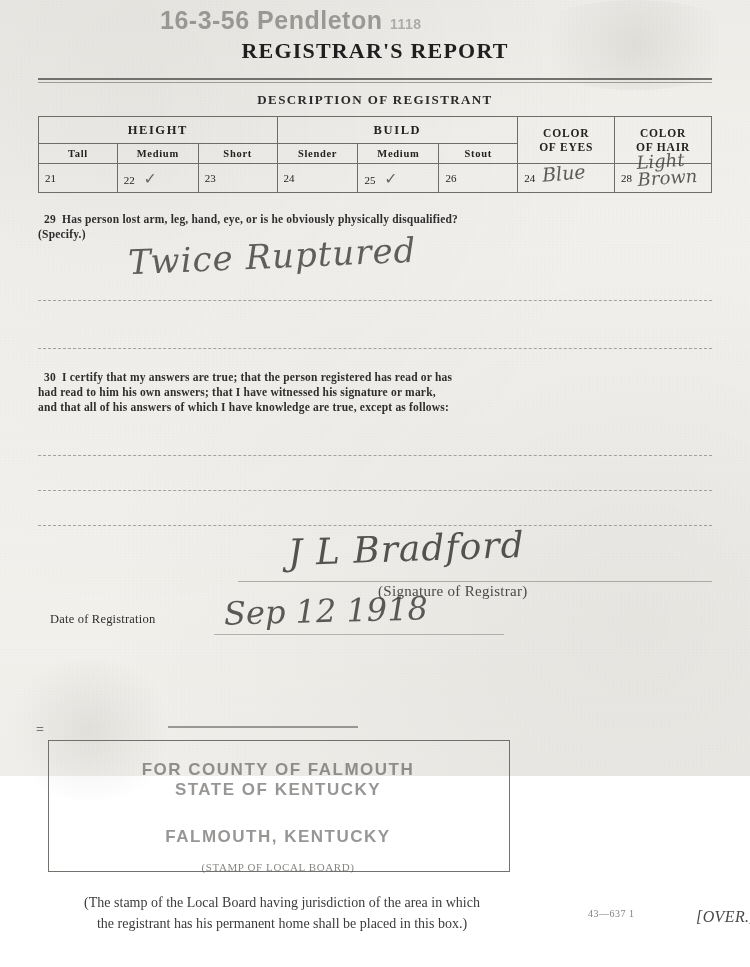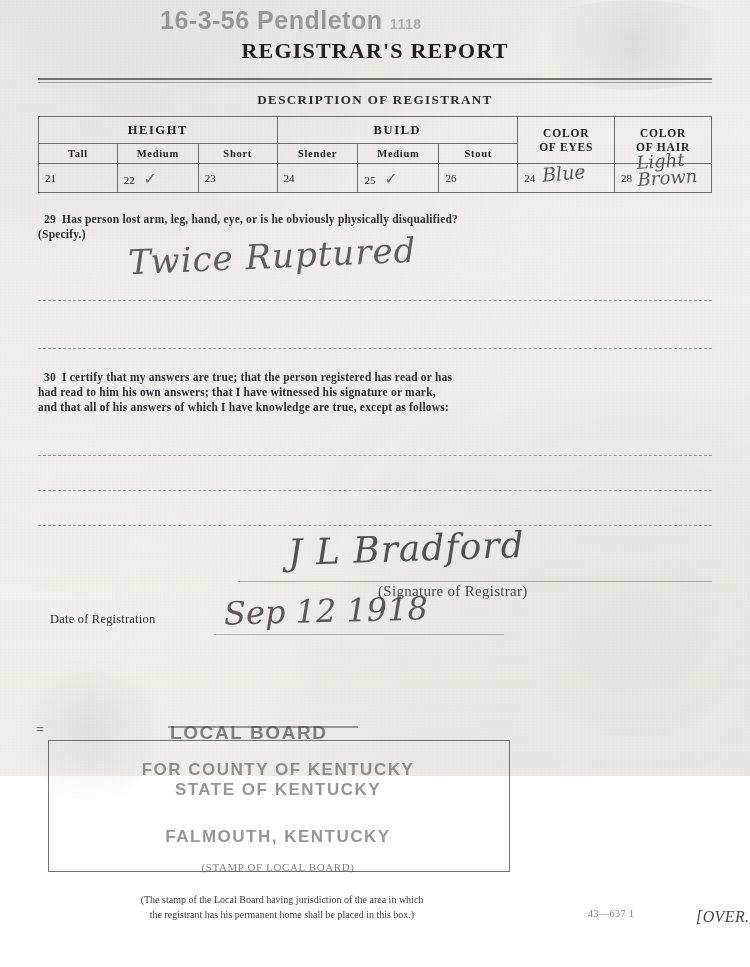--- a/index.html
+++ b/index.html
@@ -318,21 +318,21 @@
     letter-spacing: 0.6px !important;
     color: rgba(60,58,56,0.62);
     font-weight: normal !important;
     font-family: "Liberation Serif", serif;
   }
   .footnote {
     position: absolute;
     left: 62px;
     top: 892px;
     width: 440px;
-    font-size: 10px;
+    font-size: 14px;
     line-height: 1.5;
     color: #3b3b3b;
     text-align: center;
   }
   .formcode {
     position: absolute;
     left: 588px;
     top: 908px;
     font-size: 10px;
     color: #55534f;
@@ -448,26 +448,25 @@
 
   <div class="signature">J L Bradford</div>
   <div class="sig-rule"></div>
   <div class="sig-caption">(Signature of Registrar)</div>
 
   <div class="date-label">Date of Registration</div>
   <div class="date-hand">Sep 12  1918</div>
   <div class="date-rule"></div>
 
   <div class="eqmark">=</div>
-  <div class="board-title">LOCAL BOARD</div>
   <div class="stamp-strike"></div>
 
   <div class="stamp-box"></div>
   <div class="stamp-lines">
-    <div class="sl1">FOR COUNTY OF KENTUCKY</div>
+    <div class="sl1">FOR COUNTY OF FALMOUTH</div>
     <div class="sl2">STATE OF KENTUCKY</div>
     <div class="sl3">FALMOUTH, KENTUCKY</div>
     <div class="sl4">(STAMP OF LOCAL BOARD)</div>
   </div>
 
   <div class="footnote">
     <span>(The stamp of the Local Board having jurisdiction of the area in which</span><br>
     <span>the registrant has his permanent home shall be placed in this box.)</span>
   </div>
 

